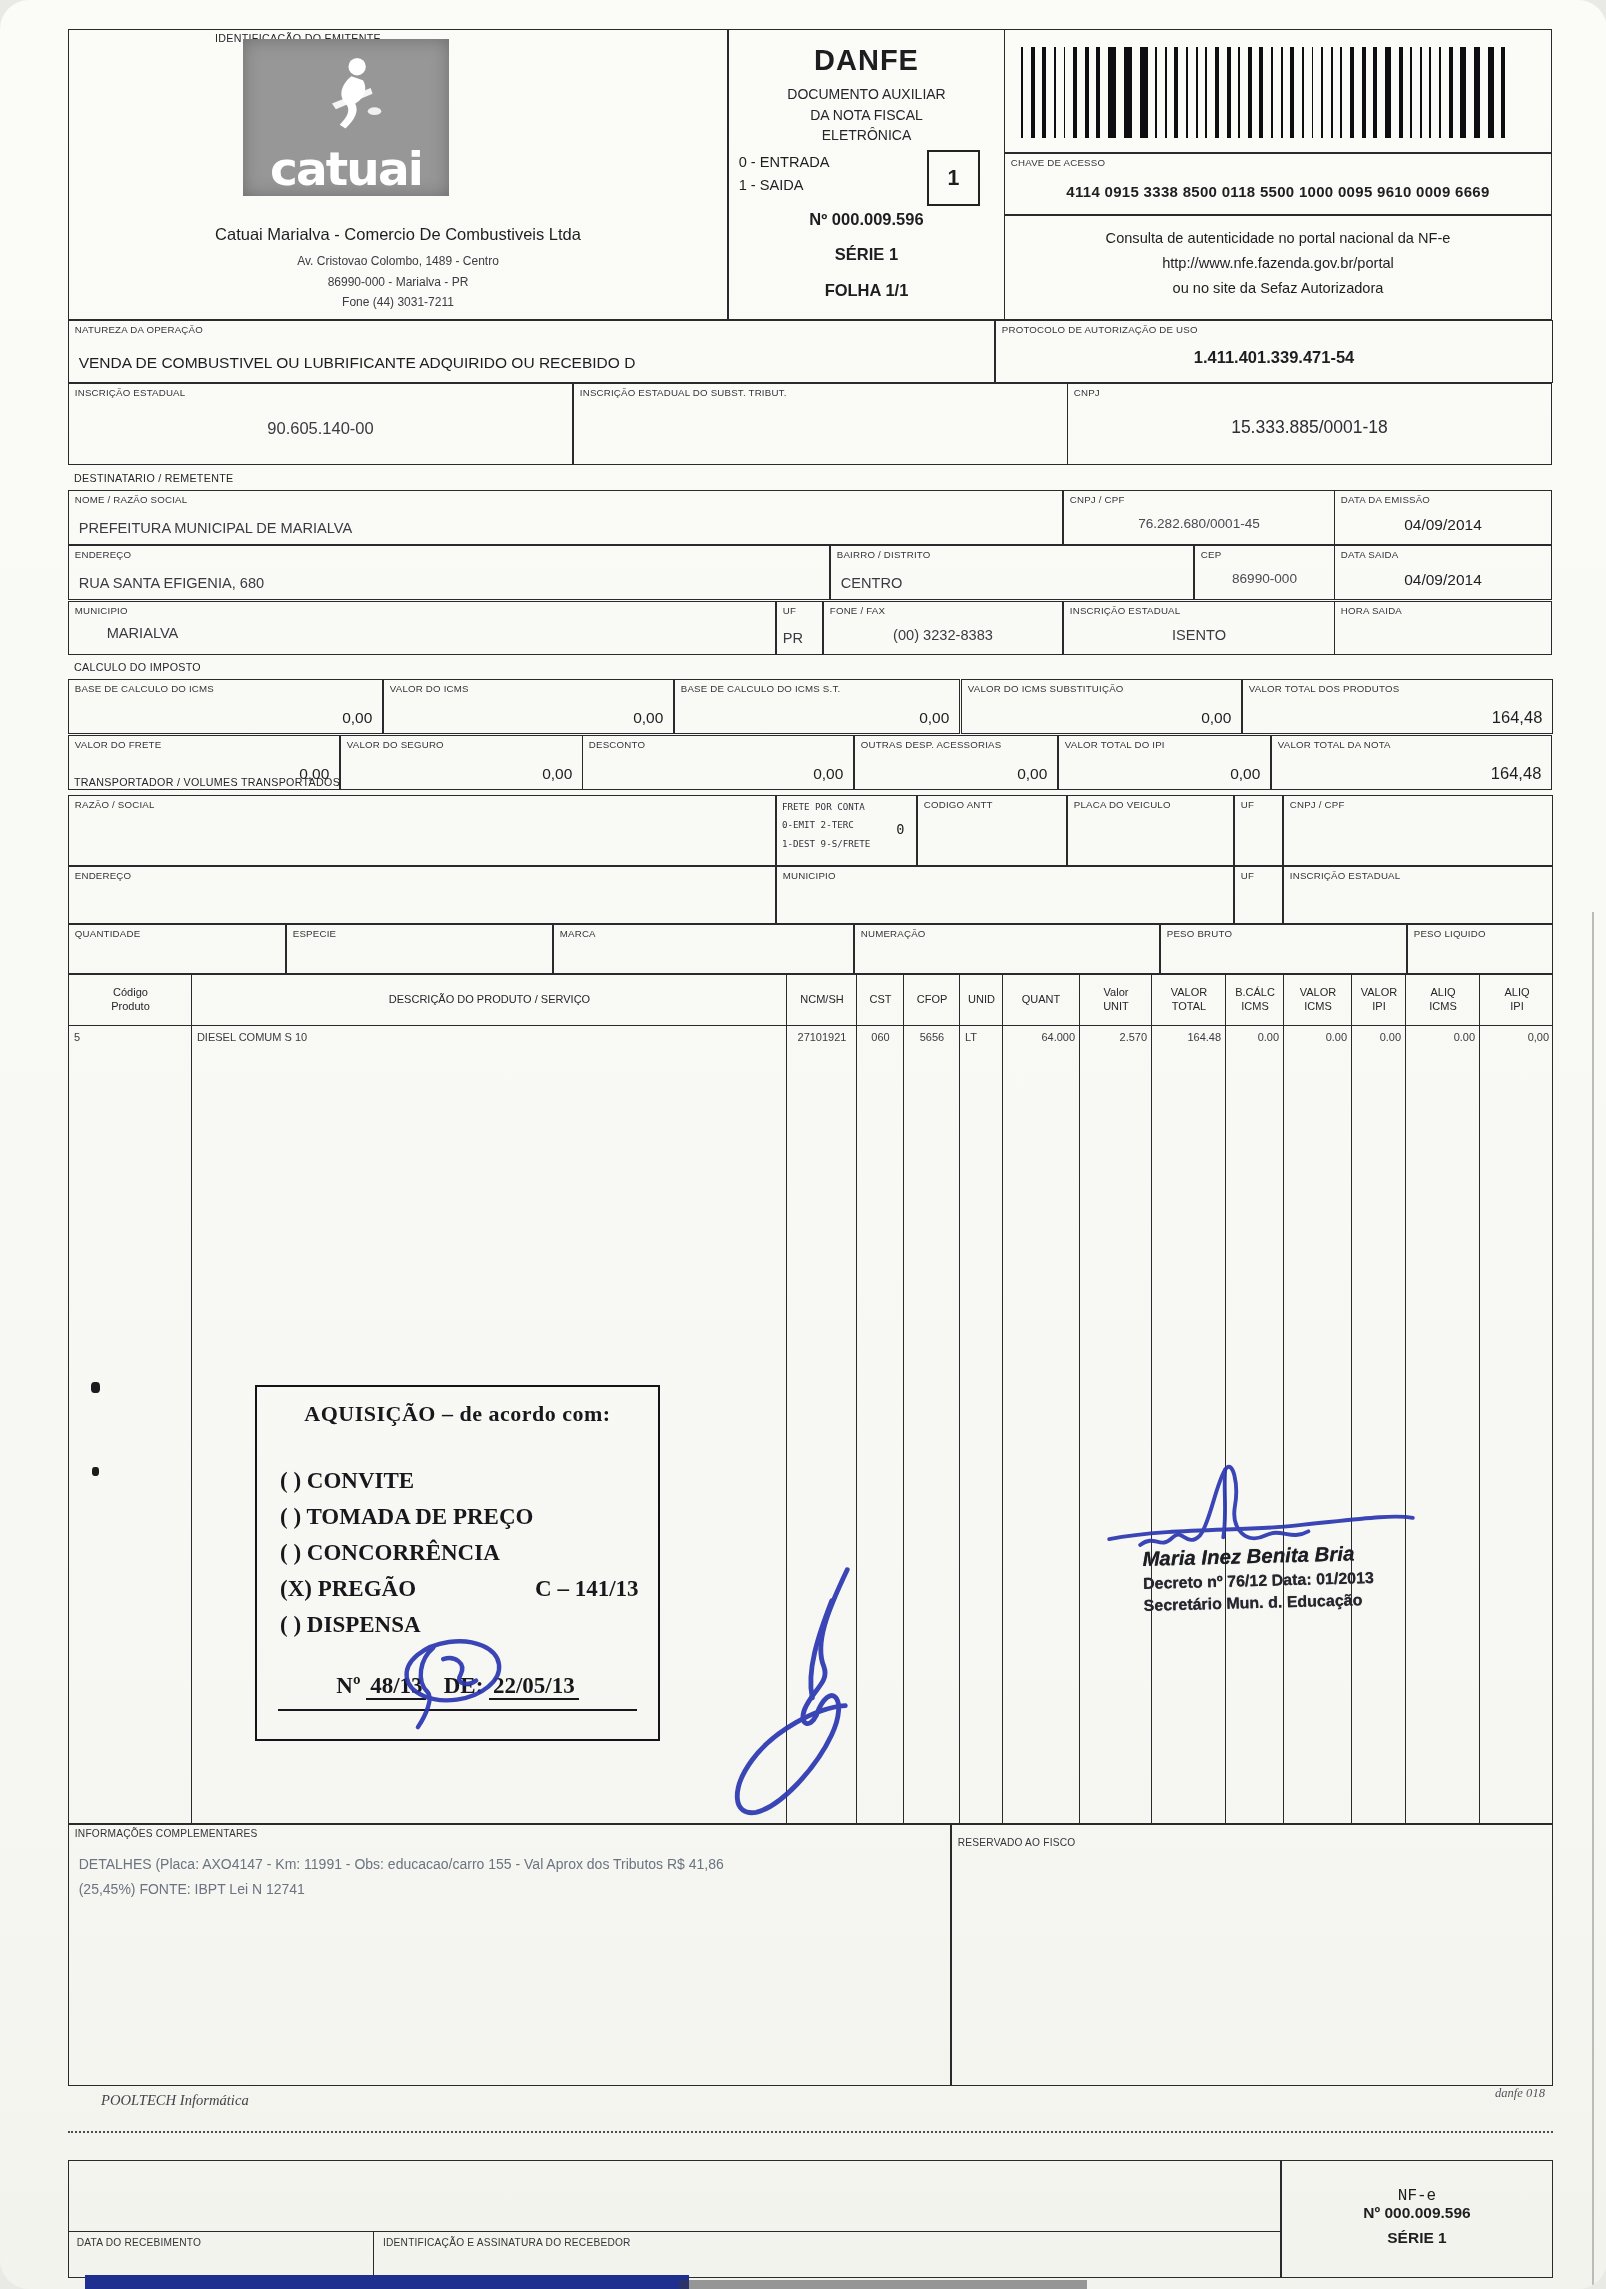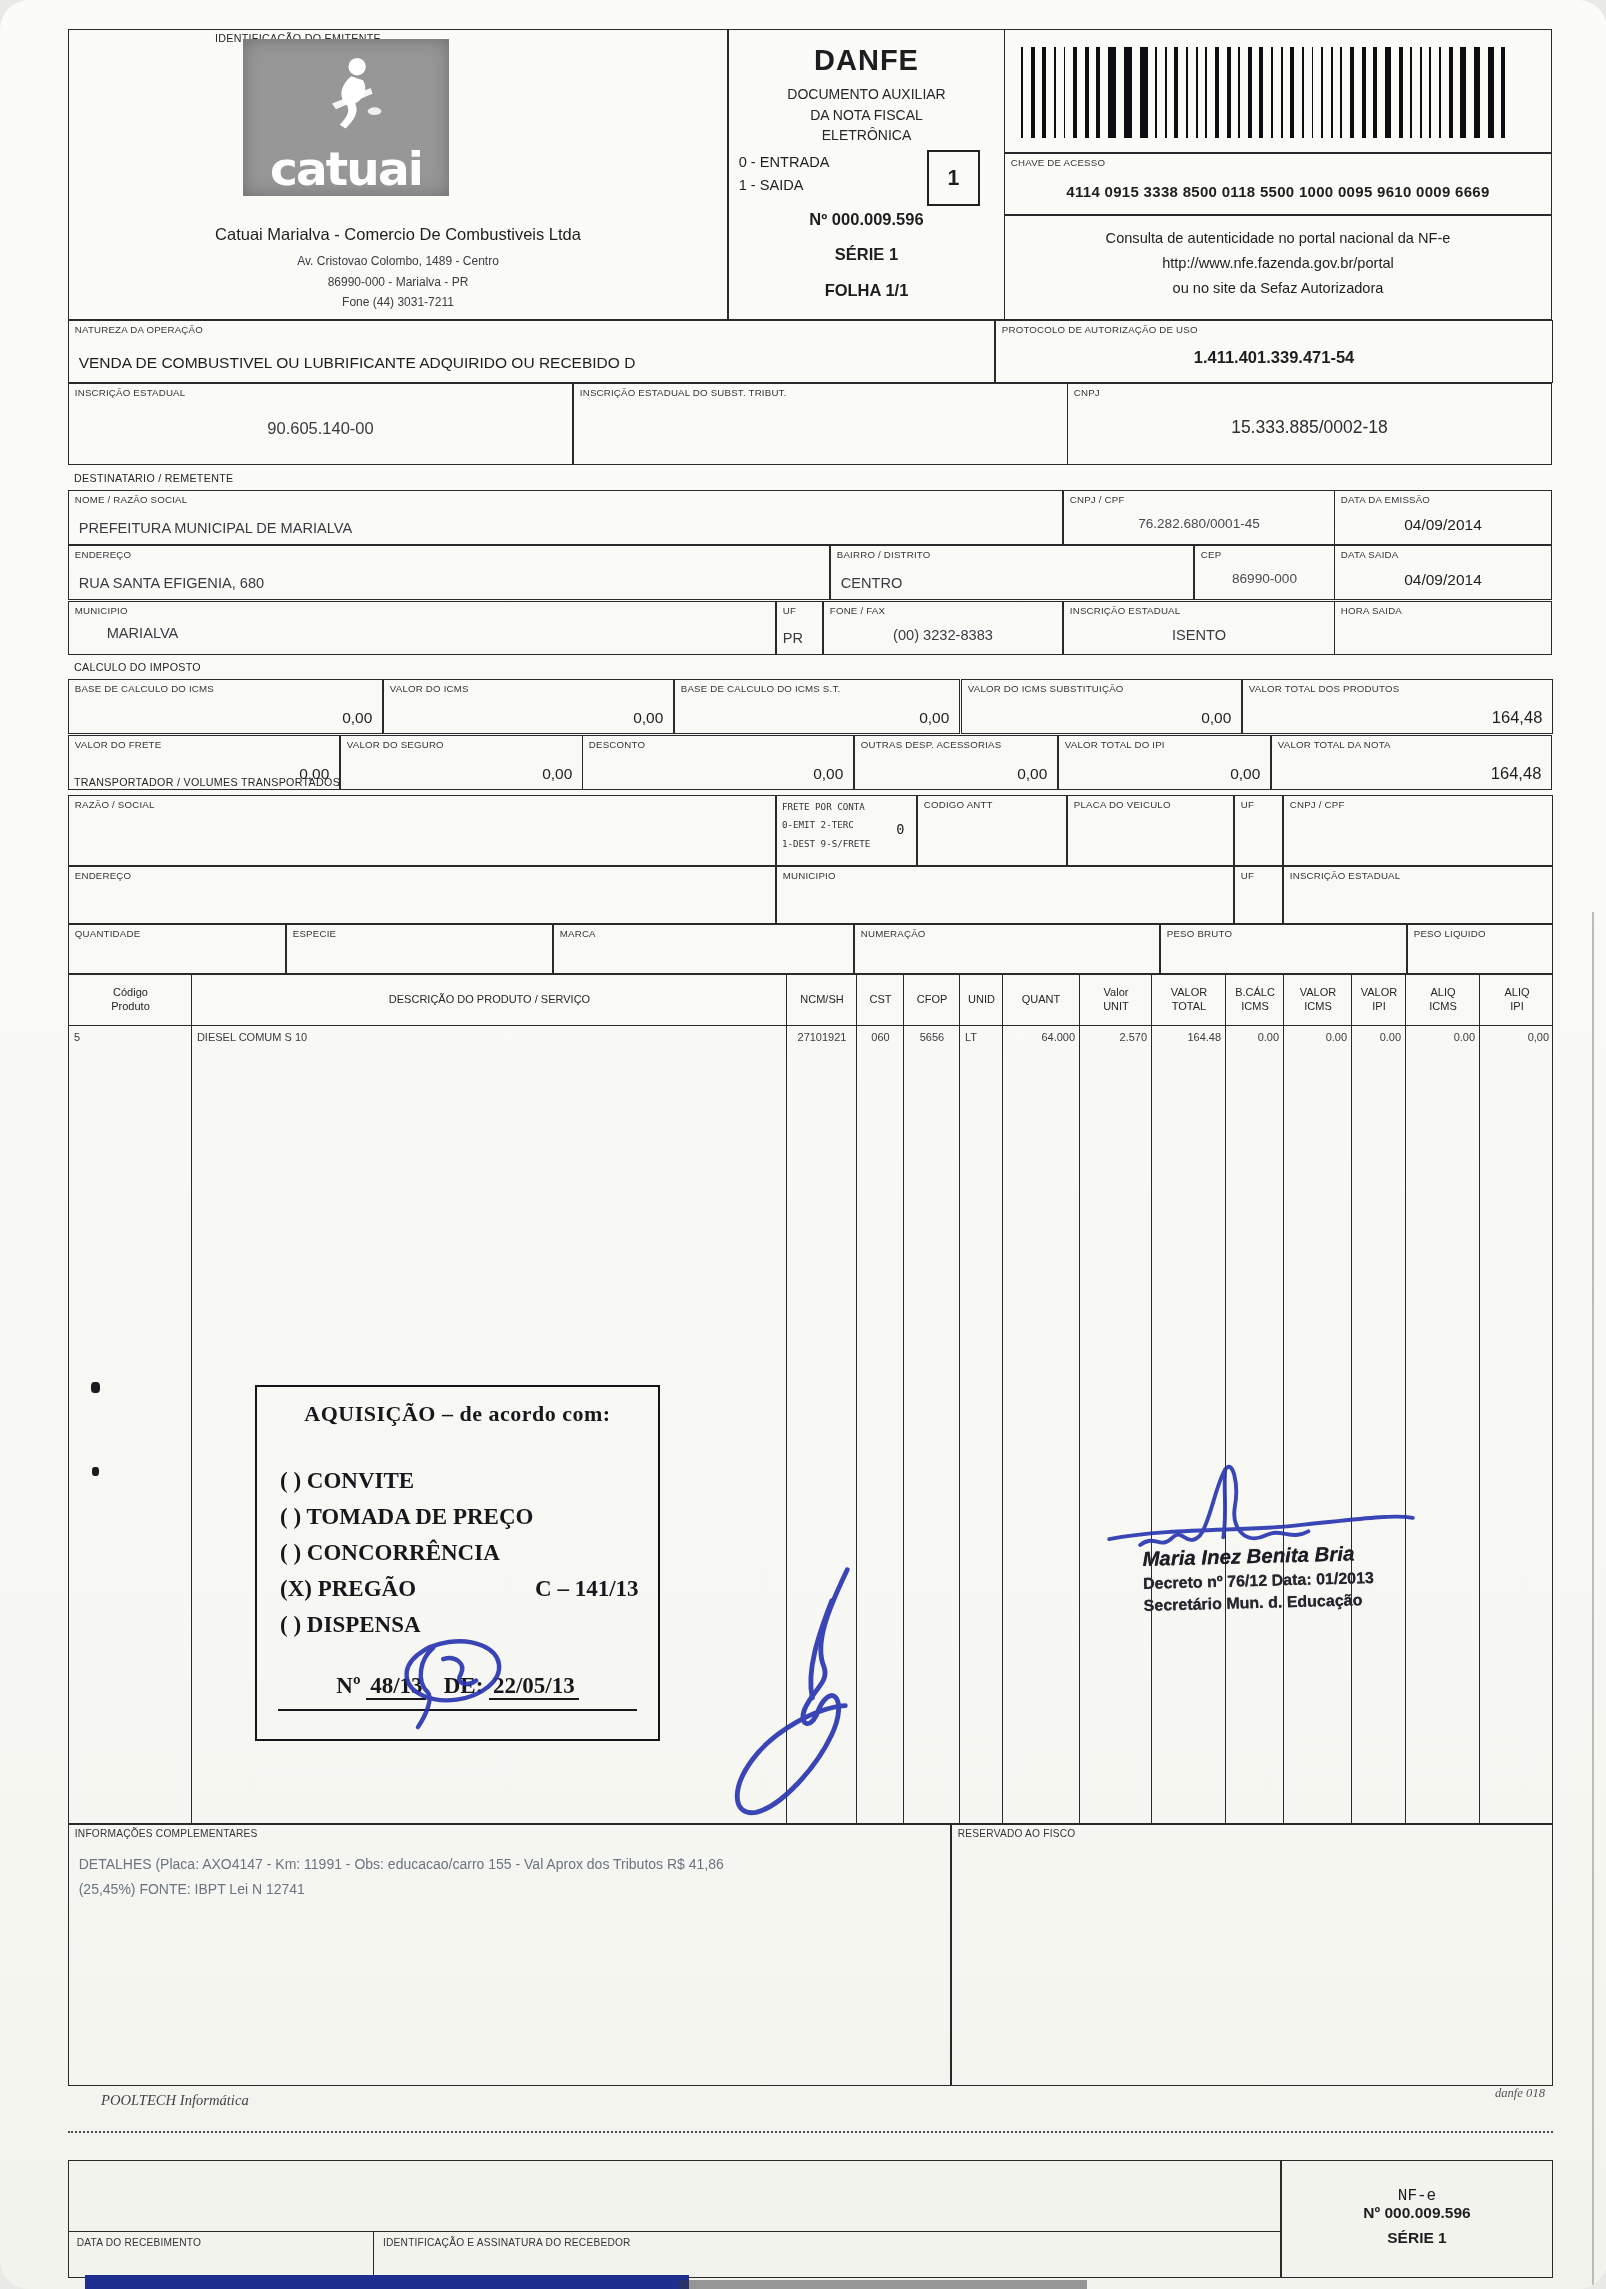--- a/index.html
+++ b/index.html
@@ -155,21 +155,21 @@
   <div class="cell" style="left:68px;top:383px;width:505px;height:82px;">
     <div class="lbl">INSCRIÇÃO ESTADUAL</div>
     <div class="vc" style="top:35px;font-size:16.5px;color:#3a3a42;">90.605.140-00</div>
   </div>
   <div class="cell" style="left:573px;top:383px;width:495px;height:82px;">
     <div class="lbl">INSCRIÇÃO ESTADUAL DO SUBST. TRIBUT.</div>
     <div class="vc" style="top:35px;"></div>
   </div>
   <div class="cell" style="left:1067px;top:383px;width:485px;height:82px;">
     <div class="lbl">CNPJ</div>
-    <div class="vc" style="top:33px;font-size:17.5px;color:#2e2e34;">15.333.885/0002-18</div>
+    <div class="vc" style="top:33px;font-size:17.5px;color:#2e2e34;">15.333.885/0001-18</div>
   </div>
 
   <div class="sec" style="left:74px;top:472px;">DESTINATARIO / REMETENTE</div>
   <div class="cell" style="left:68px;top:490px;width:995px;height:55px;">
     <div class="lbl">NOME / RAZÃO SOCIAL</div>
     <div class="vl med" style="bottom:7.8px;color:#3a3a42;">PREFEITURA MUNICIPAL DE MARIALVA</div>
   </div>
   <div class="cell" style="left:1063px;top:490px;width:272px;height:55px;">
     <div class="lbl">CNPJ / CPF</div>
     <div class="vc" style="top:25px;font-size:13.6px;color:#4a4a52;">76.282.680/0001-45</div>
@@ -424,21 +424,21 @@
       <path d="M96 158 C110 120 130 140 112 178 C96 212 60 252 34 258 C10 262 8 234 30 204 C52 174 96 150 126 148"></path>
     </g>
   </svg>
 
   <div class="cell" style="left:68px;top:1824px;width:883px;height:262px;">
     <div class="lbl" style="font-size:10.2px;">INFORMAÇÕES COMPLEMENTARES</div>
     <div class="info-text" style="top:27px;">DETALHES (Placa: AXO4147 - Km: 11991 - Obs: educacao/carro 155 - Val Aprox dos Tributos R$ 41,86</div>
     <div class="info-text" style="top:52px;">(25,45%) FONTE: IBPT Lei N 12741</div>
   </div>
   <div class="cell" style="left:951px;top:1824px;width:602px;height:262px;">
-    <div class="lbl" style="font-size:10.2px;">RESERVADO AO FISCO</div>
+    <div class="lbl" style="font-size:10.2px;margin-top:9px;">RESERVADO AO FISCO</div>
   </div>
 
   <div class="foot-left">POOLTECH Informática</div>
   <div class="foot-right">danfe 018</div>
   <div class="dotline"></div>
 
   <div class="cell" style="left:68px;top:2160px;width:1213px;height:118px;">
     <div style="position:absolute;left:0;right:0;top:70px;border-top:1.6px solid #2a2a2c;"></div>
     <div style="position:absolute;left:304px;top:70px;bottom:0;border-left:1.6px solid #2a2a2c;"></div>
     <div class="lbl" style="top:76px;left:7.8px;font-size:10.2px;">DATA DO RECEBIMENTO</div>

